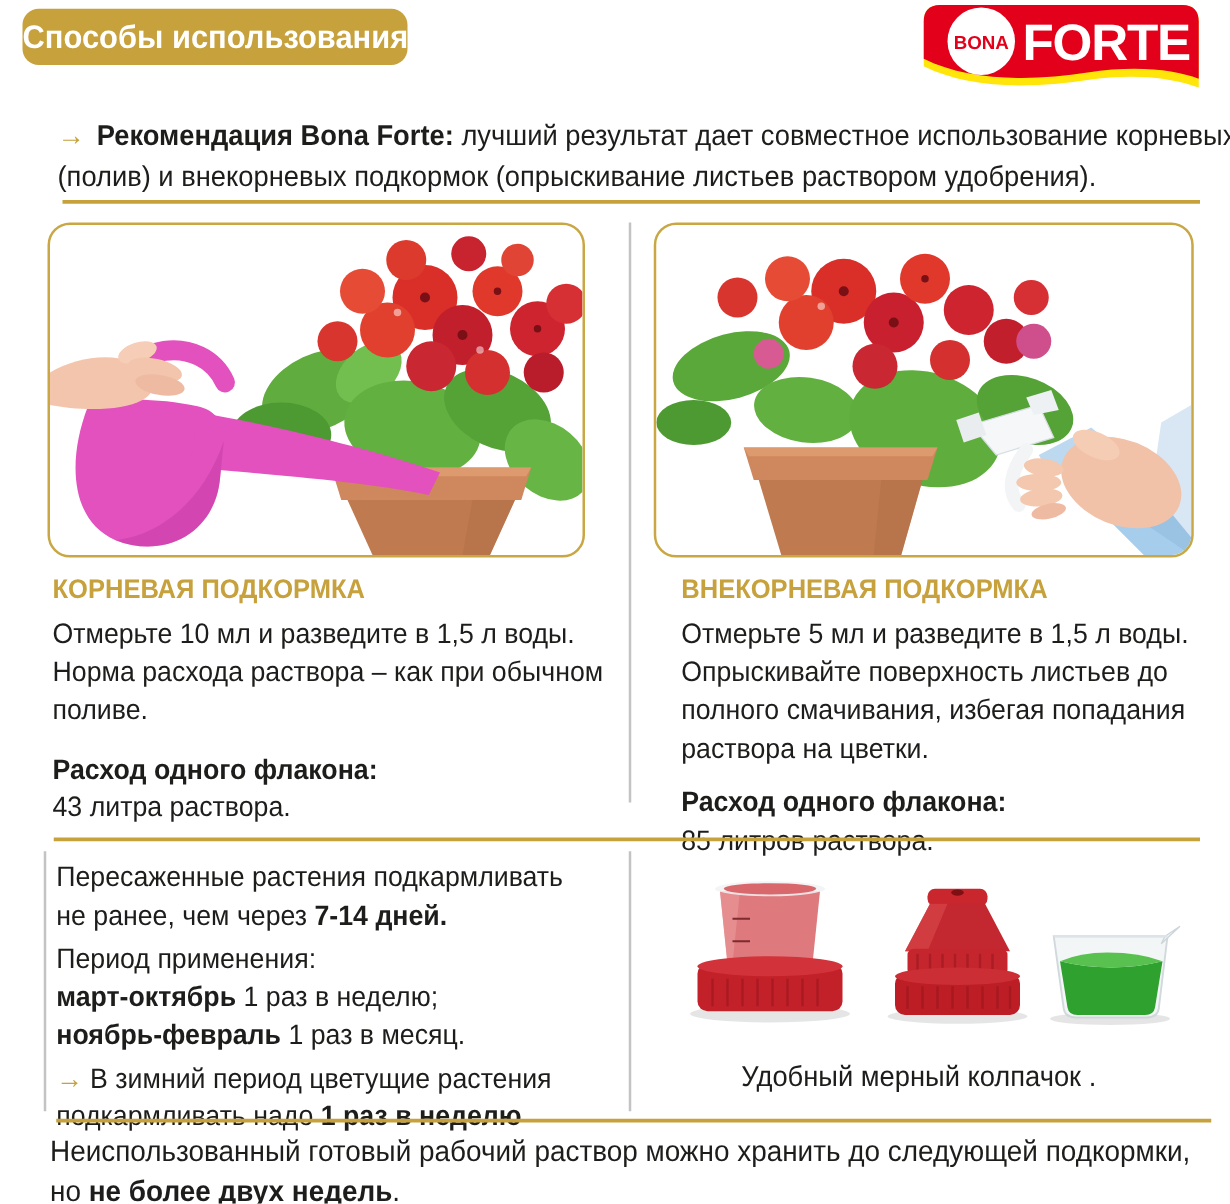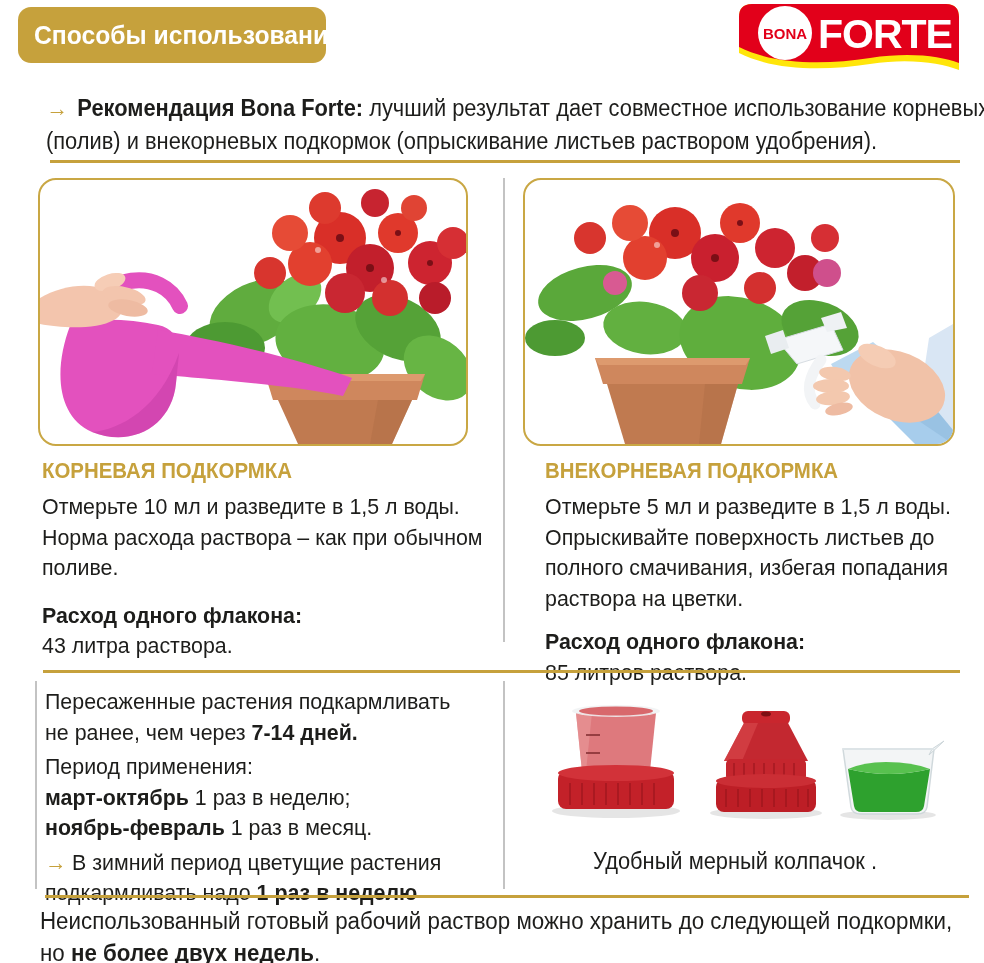--- a/index.html
+++ b/index.html
@@ -4,22 +4,22 @@
 <style>
   html,body{margin:0;padding:0;background:#ffffff;}
   body{font-family:"Liberation Sans",sans-serif;color:#1d1d1b;}
   .page{position:relative;width:984px;height:963px;background:#fff;overflow:hidden;}
 
   
   .cond{transform:scaleX(.95);transform-origin:0 0;}
   .cond-c{transform:scaleX(.95);transform-origin:50% 0;}
 
   
-  .badge{position:absolute;left:18px;top:7px;width:308px;height:56px;background:#c6a13c;
-         border-radius:13px;display:flex;align-items:center;padding-left:16px;box-sizing:border-box;}
+  .badge{position:absolute;left:18px;top:7px;width:308px;height:45px;background:#c6a13c;
+         border-radius:13px;display:flex;align-items:center;padding-left:0;box-sizing:border-box;}
   .badge-label{color:#ffffff;font-weight:bold;font-size:26px;white-space:nowrap;
                transform:scaleX(.95);transform-origin:0 50%;}
 
   
   .logo{position:absolute;left:735px;top:1px;width:228px;height:76px;text-decoration:underline;}
 
   
   .reco{position:absolute;left:46px;top:92px;width:930px;font-size:23px;line-height:33px;}
   .reco .line{white-space:nowrap;}
   .arrow{color:#c6a13c;font-weight:bold;margin-right:10px;}

